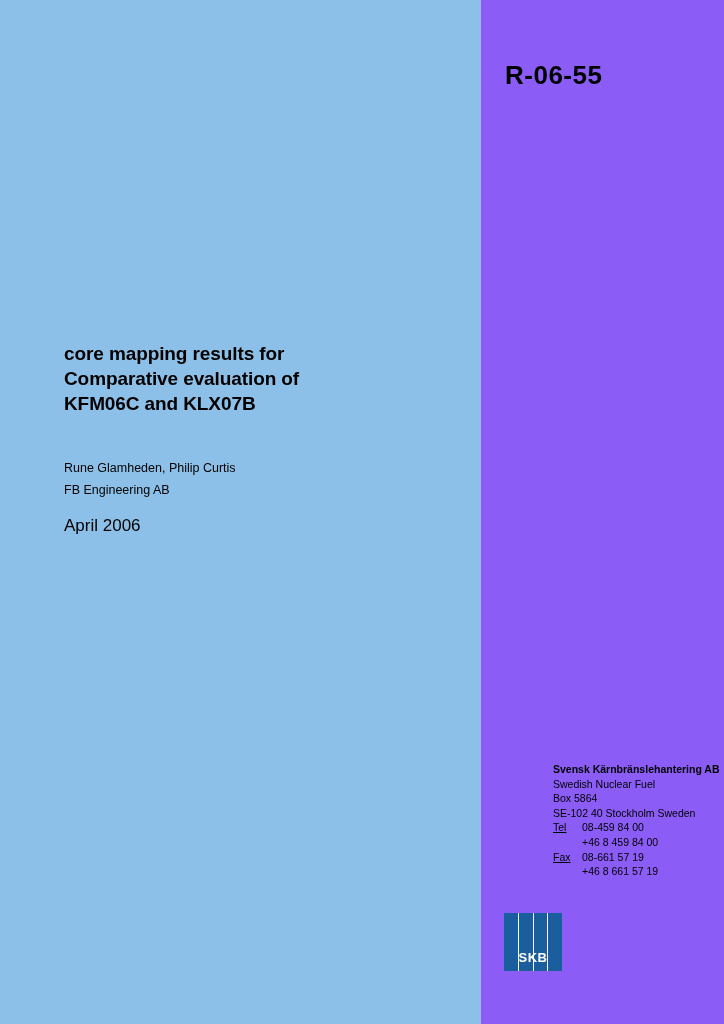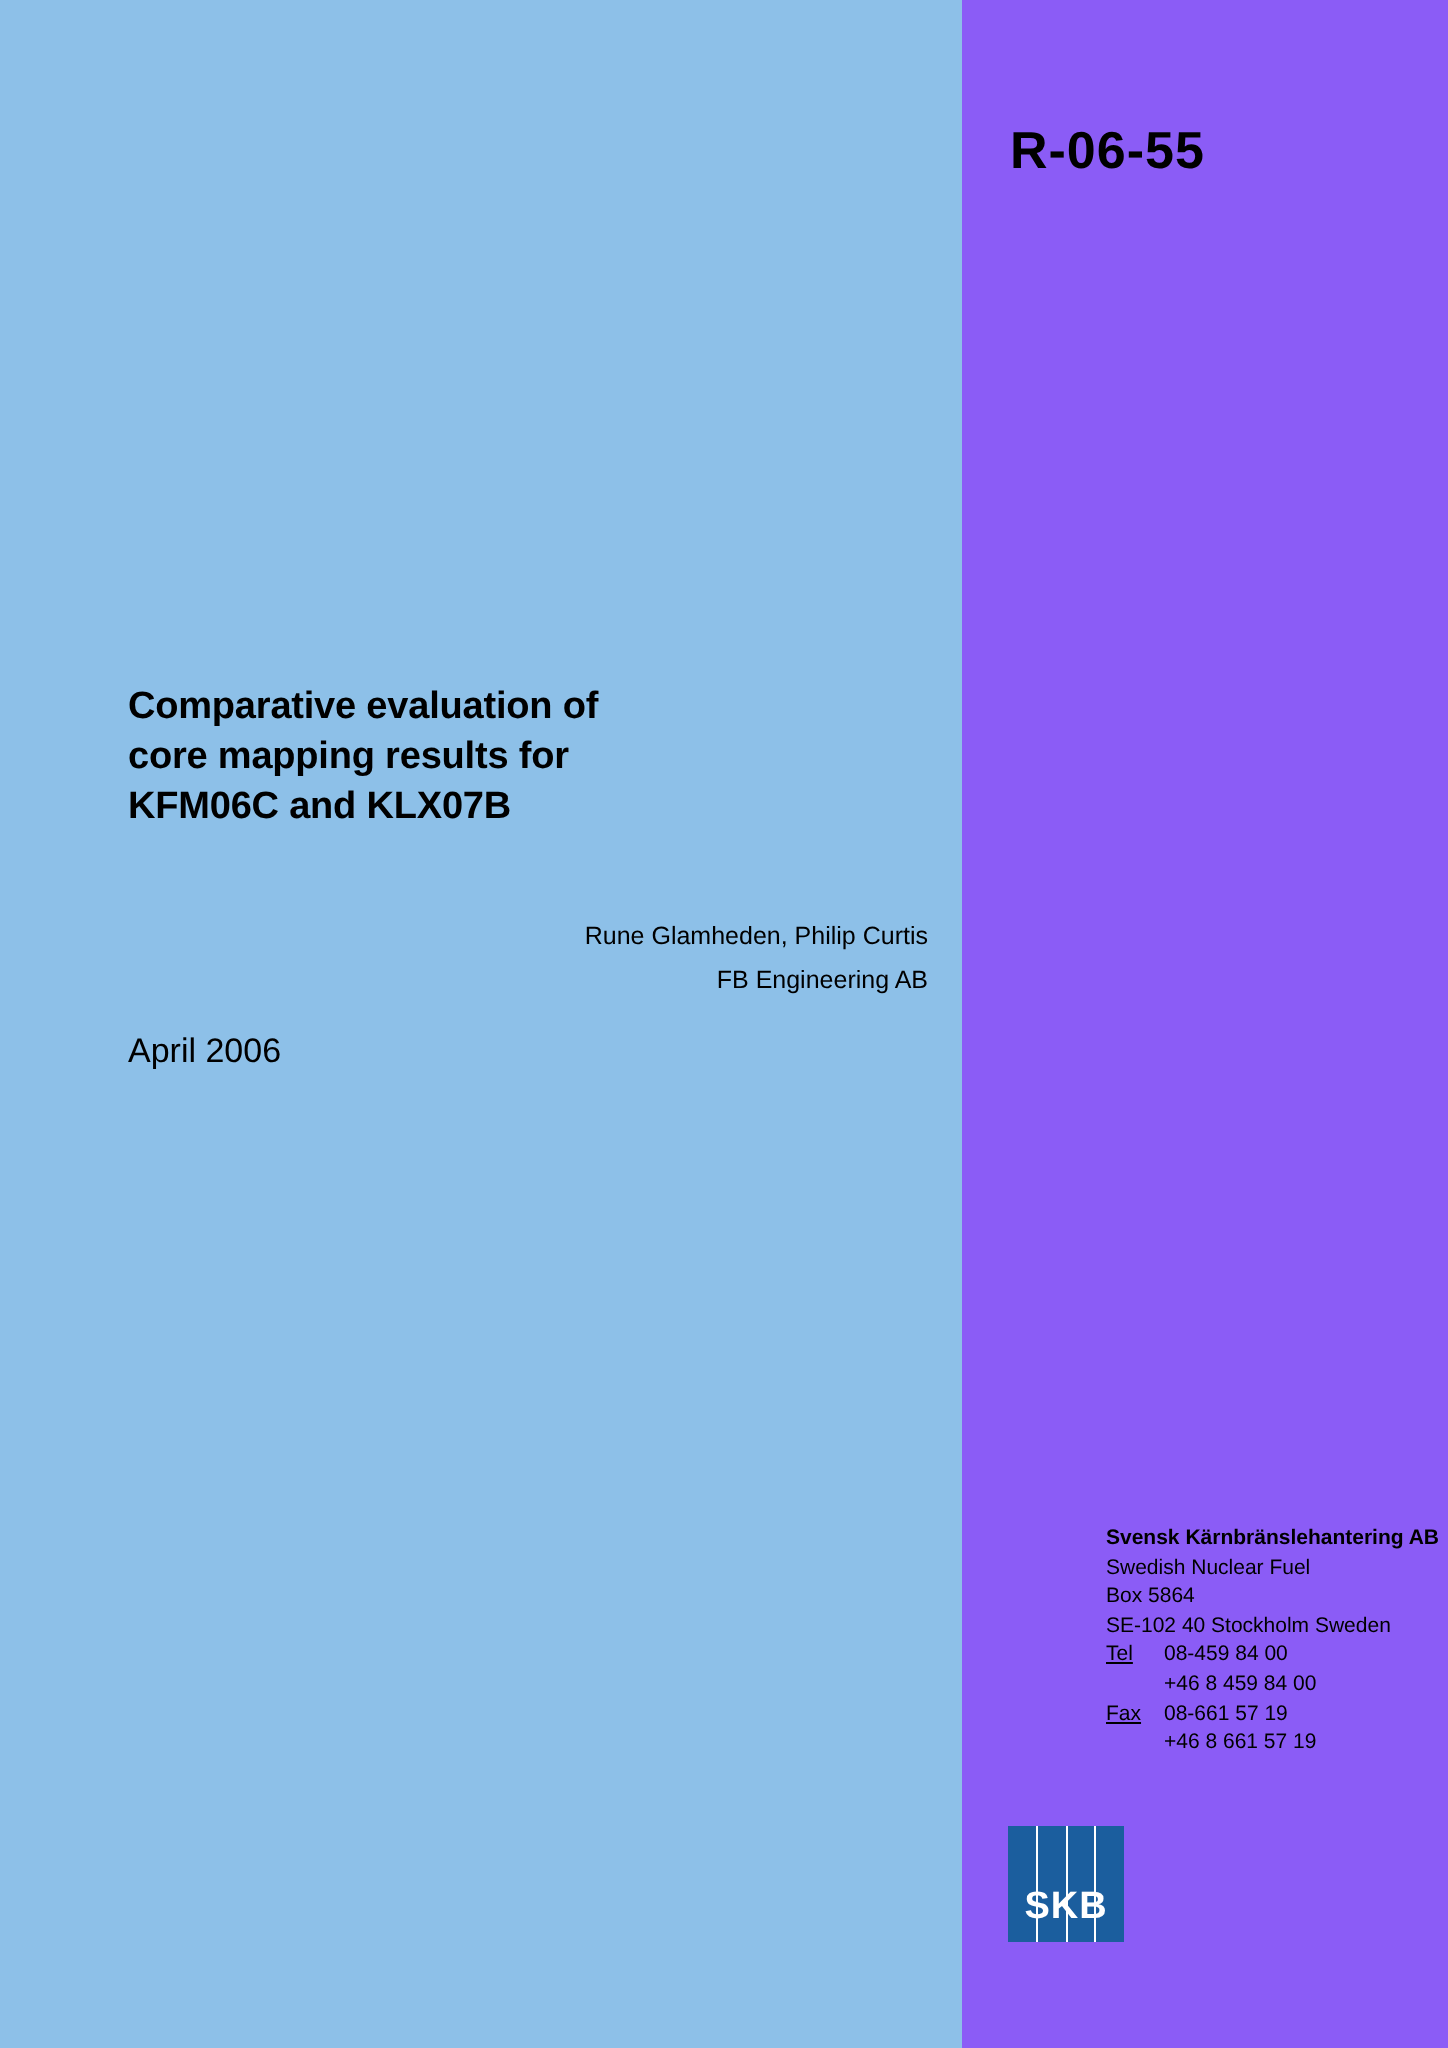--- a/index.html
+++ b/index.html
@@ -54,21 +54,20 @@
     letter-spacing: -0.1px;
   }
   .authors {
     position: absolute;
     left: 64px;
     top: 457px;
     width: 400px;
     font-size: 12.5px;
     line-height: 22px;
     color: #000000;
-    text-align: right;
   }
   .date {
     position: absolute;
     left: 64px;
     top: 516px;
     font-size: 17px;
     color: #000000;
   }
   
   .publisher {
@@ -117,39 +116,39 @@
   .logo .stripes i:last-child {
     border-right: none;
   }
   .logo .word {
     position: absolute;
     left: 0;
     right: 0;
     bottom: 6px;
     text-align: center;
     color: #ffffff;
-    font-size: 19px;
+    font-size: 13px;
     font-weight: bold;
     letter-spacing: 0.5px;
     font-family: "Liberation Sans", sans-serif;
   }
 </style>
 </head>
 <body>
 
 <div class="page">
 
   <div class="blue-panel"></div>
 
   <div class="report-number">R-06-55</div>
 
   <div class="title-block">
     <div class="doc-title">
+      <div>core mapping results for</div>
       <div>Comparative evaluation of</div>
-      <div>core mapping results for</div>
       <div>KFM06C and KLX07B</div>
     </div>
   </div>
 
   <div class="authors">
     <div>Rune Glamheden, Philip Curtis</div>
     <div>FB Engineering AB</div>
   </div>
 
   <div class="date">April 2006</div>

